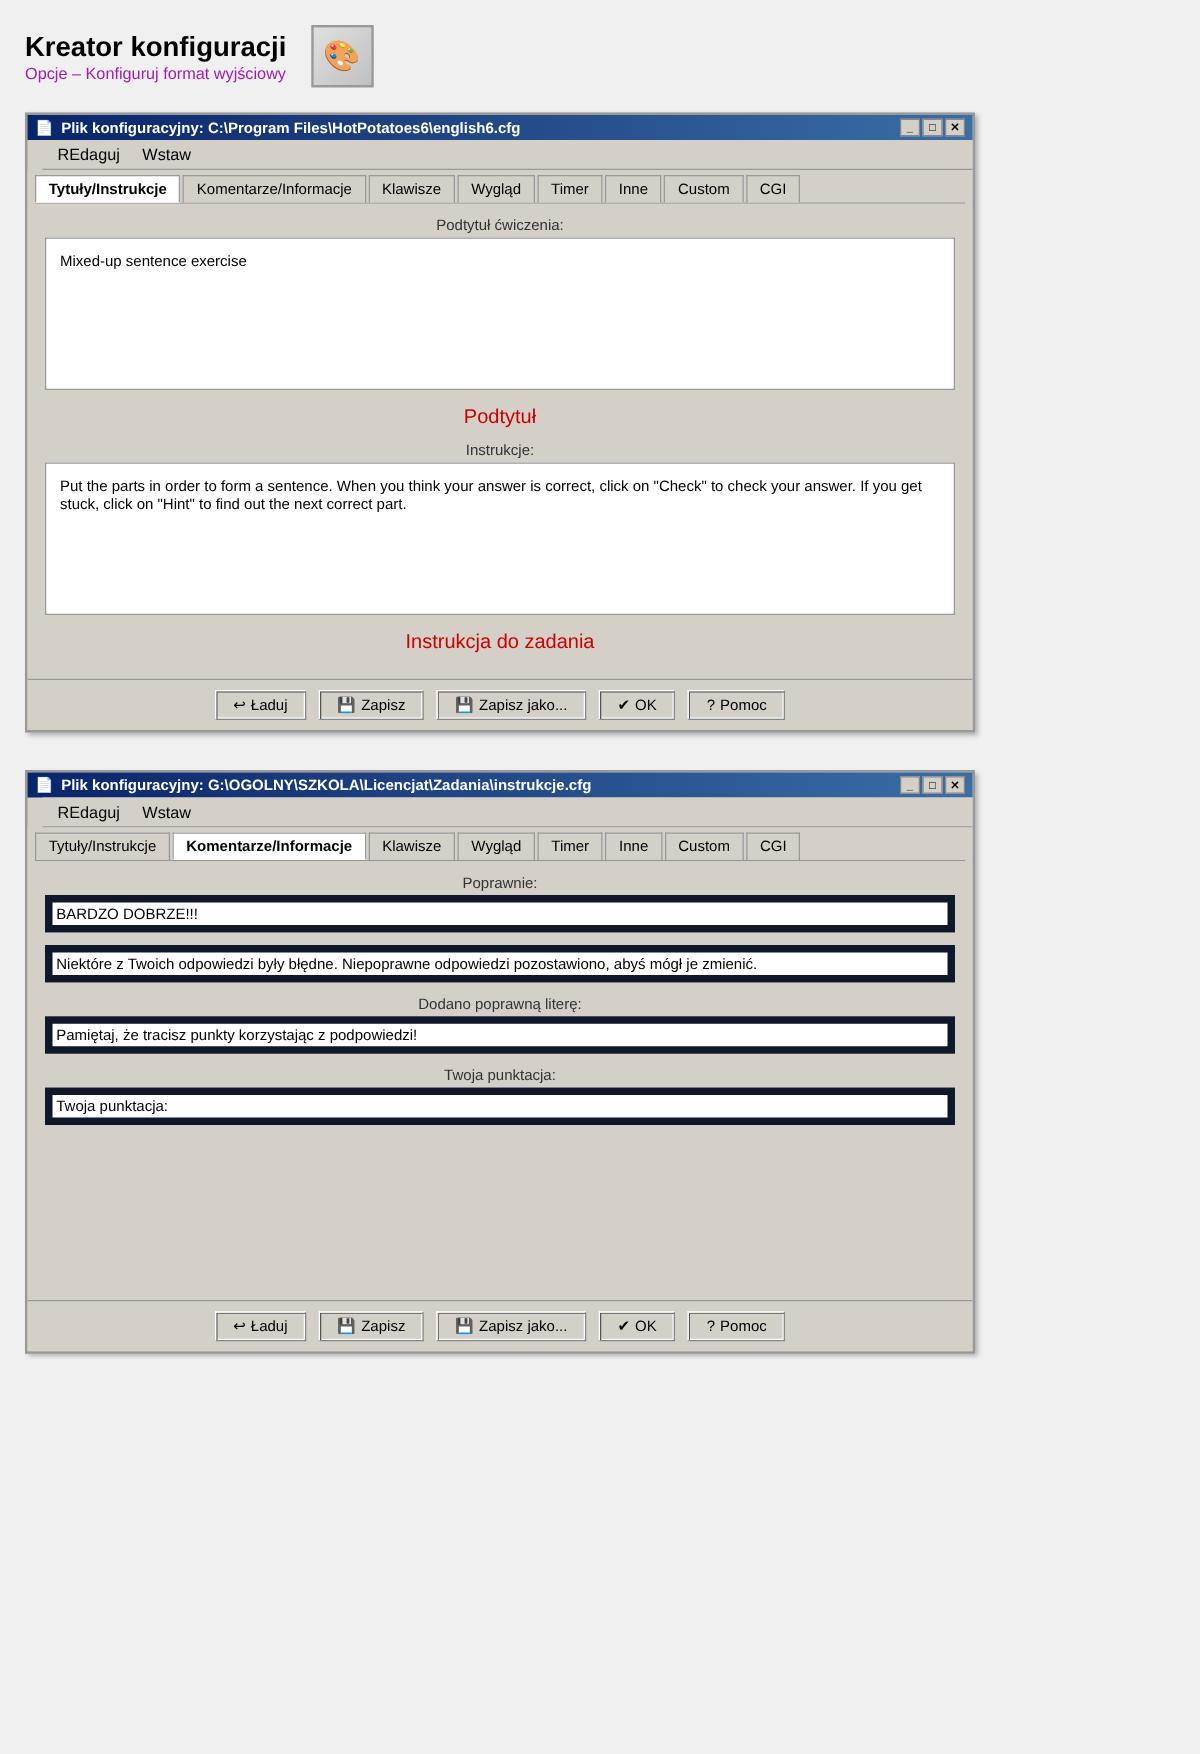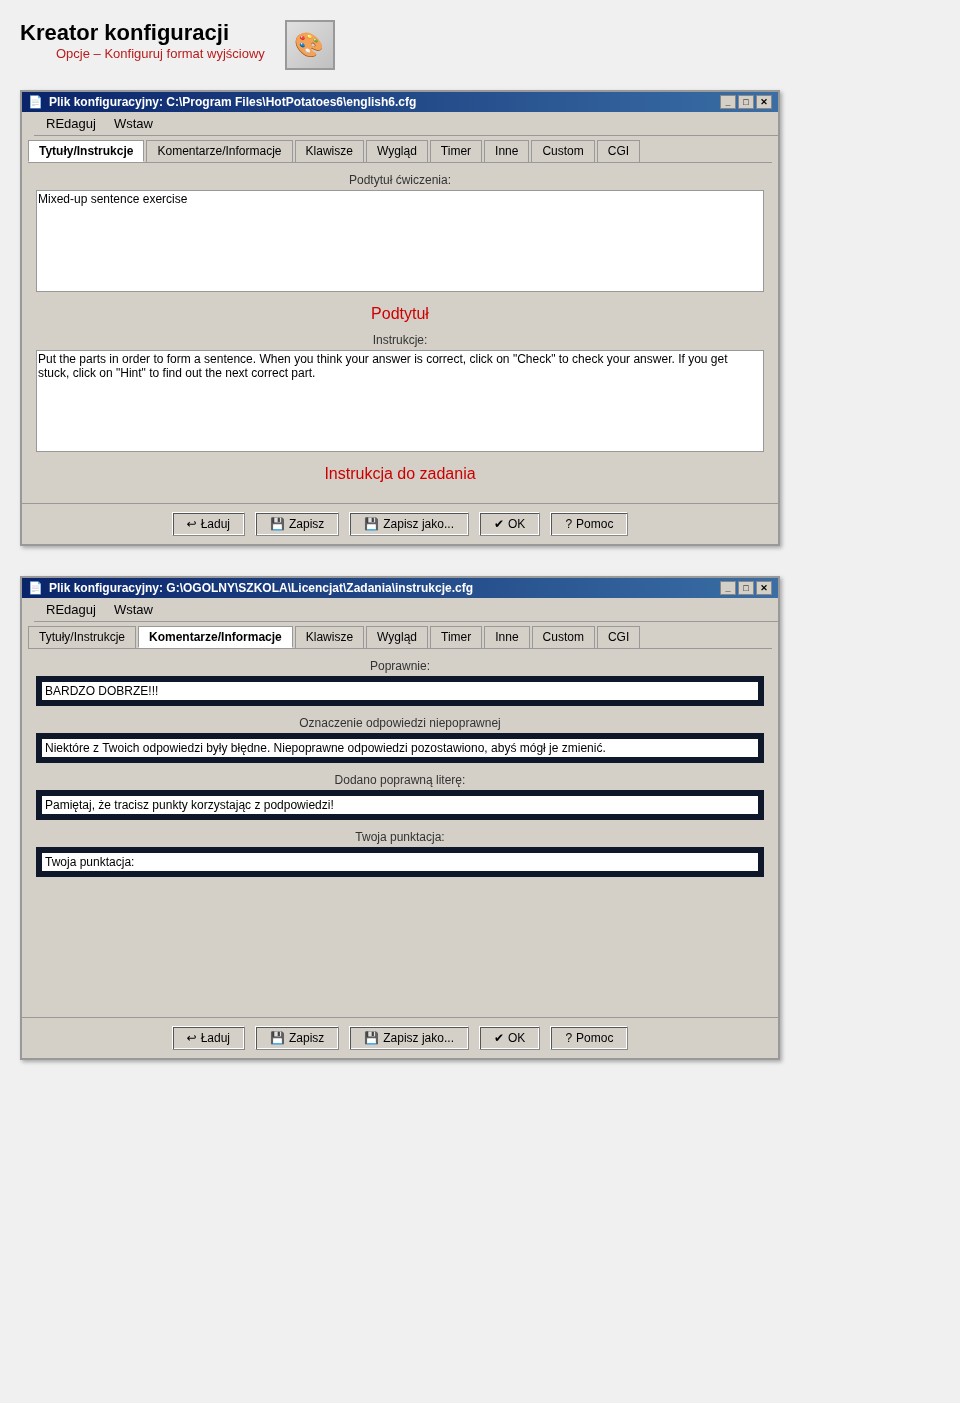--- a/index.html
+++ b/index.html
@@ -7,33 +7,32 @@
       font-family: Arial, sans-serif;
       font-size: 13px;
       background: #f0f0f0;
       padding: 20px;
       color: #000;
     }
 
     
     .page-header {
       display: flex;
-      align-items: flex-start;
+      align-items: center;
       margin-bottom: 20px;
     }
     .page-header-text { margin-right: 20px; }
     .page-title {
       font-size: 22px;
       font-weight: bold;
       color: #000;
     }
     .page-subtitle {
       font-size: 13px;
-      color: #b91c1c;
-      margin-left: 36px;
+      color: #a21caf;
     }
     .app-icon {
       width: 50px;
       height: 50px;
       border: 2px solid #999;
       background: linear-gradient(135deg, #e0e0e0 0%, #c0c0c0 100%);
       display: flex;
       align-items: center;
       justify-content: center;
       font-size: 24px;
@@ -134,21 +133,21 @@
       margin-bottom: 3px;
       color: #333;
       text-align: center;
     }
     .field-textarea {
       width: 100%;
       border: 1px solid #999;
       background: white;
       font-family: Arial, sans-serif;
       font-size: 12px;
-      padding: 1px;
+      padding: 11px;
       resize: none;
       color: #000;
     }
     .field-input {
       width: 100%;
       border: 6px solid #0f172a;
       background: white;
       font-family: Arial, sans-serif;
       font-size: 12px;
       padding: 2px 3px;
@@ -303,21 +302,20 @@
       <div class="tab">Custom</div>
       <div class="tab">CGI</div>
     </div>
     <div class="tab-border-bottom"></div>
     <div class="window-content">
       <div class="field-group">
         <div class="field-label">Poprawnie:</div>
         <input type="text" class="field-input" value="BARDZO DOBRZE!!!" style="">
       </div>
       <div class="field-group">
-        <div class="field-label">Oznaczenie odpowiedzi niepoprawnej</div>
         <input type="text" class="field-input" value="Niektóre z Twoich odpowiedzi były błędne. Niepoprawne odpowiedzi pozostawiono, abyś mógł je zmienić." style="">
       </div>
       <div class="field-group">
         <div class="field-label">Dodano poprawną literę:</div>
         <input type="text" class="field-input" value="Pamiętaj, że tracisz punkty korzystając z podpowiedzi!" style="">
       </div>
       <div class="field-group">
         <div class="field-label">Twoja punktacja:</div>
         <input type="text" class="field-input" value="Twoja punktacja:" style="">
       </div>

